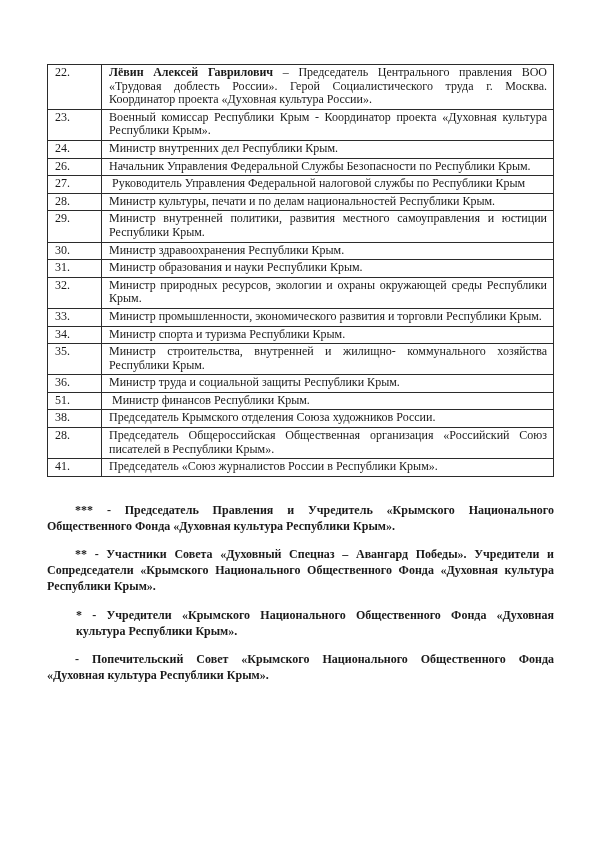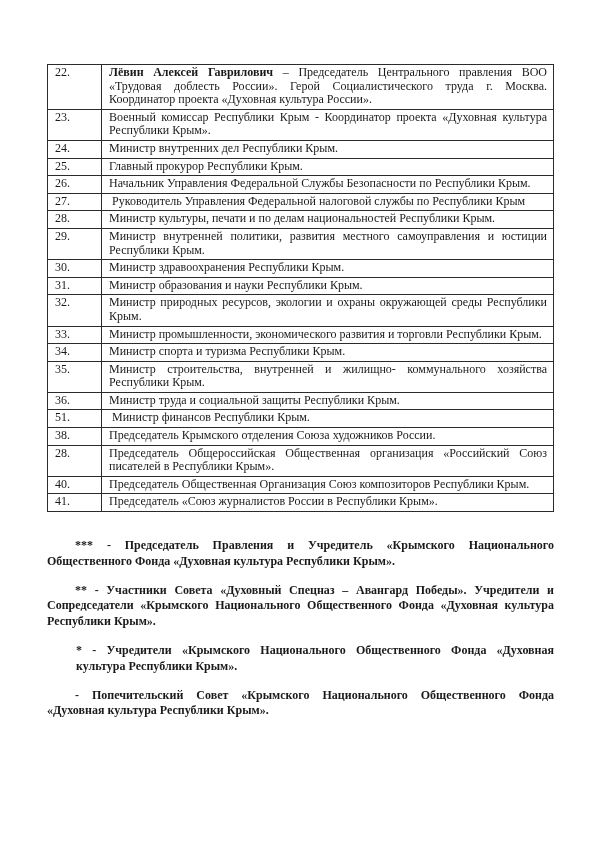--- a/index.html
+++ b/index.html
@@ -74,24 +74,20 @@
       </tr>
       <tr>
         <td class="num">23.</td>
         <td class="txt">Военный комиссар Республики Крым -  Координатор проекта «Духовная культура Республики Крым».</td>
       </tr>
       <tr>
         <td class="num">24.</td>
         <td class="txt">Министр внутренних дел Республики Крым.</td>
       </tr>
       <tr>
-        <td class="num">25.</td>
-        <td class="txt">Главный прокурор Республики Крым.</td>
-      </tr>
-      <tr>
         <td class="num">26.</td>
         <td class="txt">Начальник Управления Федеральной Службы Безопасности по Республики Крым.</td>
       </tr>
       <tr>
         <td class="num">27.</td>
         <td class="txt lead">Руководитель Управления Федеральной налоговой службы по Республики Крым</td>
       </tr>
       <tr>
         <td class="num">28.</td>
         <td class="txt">Министр культуры, печати и по делам национальностей Республики Крым.</td>
@@ -134,24 +130,20 @@
       </tr>
       <tr>
         <td class="num">38.</td>
         <td class="txt">Председатель Крымского отделения Союза художников России.</td>
       </tr>
       <tr>
         <td class="num">28.</td>
         <td class="txt">Председатель Общероссийская Общественная организация «Российский Союз писателей в Республики Крым».</td>
       </tr>
       <tr>
-        <td class="num">40.</td>
-        <td class="txt">Председатель Общественная Организация Союз композиторов Республики Крым.</td>
-      </tr>
-      <tr>
         <td class="num">41.</td>
         <td class="txt">Председатель «Союз журналистов России в Республики Крым».</td>
       </tr>
     </tbody>
   </table>
 
   <div class="footnotes">
     <p class="fn">*** - Председатель Правления и Учредитель «Крымского Национального Общественного Фонда «Духовная культура Республики Крым».</p>
     <p class="fn">** - Участники Совета «Духовный Спецназ – Авангард Победы». Учредители и Сопредседатели «Крымского Национального Общественного Фонда «Духовная культура Республики Крым».</p>
     <p class="fn fn-block-indent">* - Учредители «Крымского Национального Общественного Фонда «Духовная культура Республики Крым».</p>

